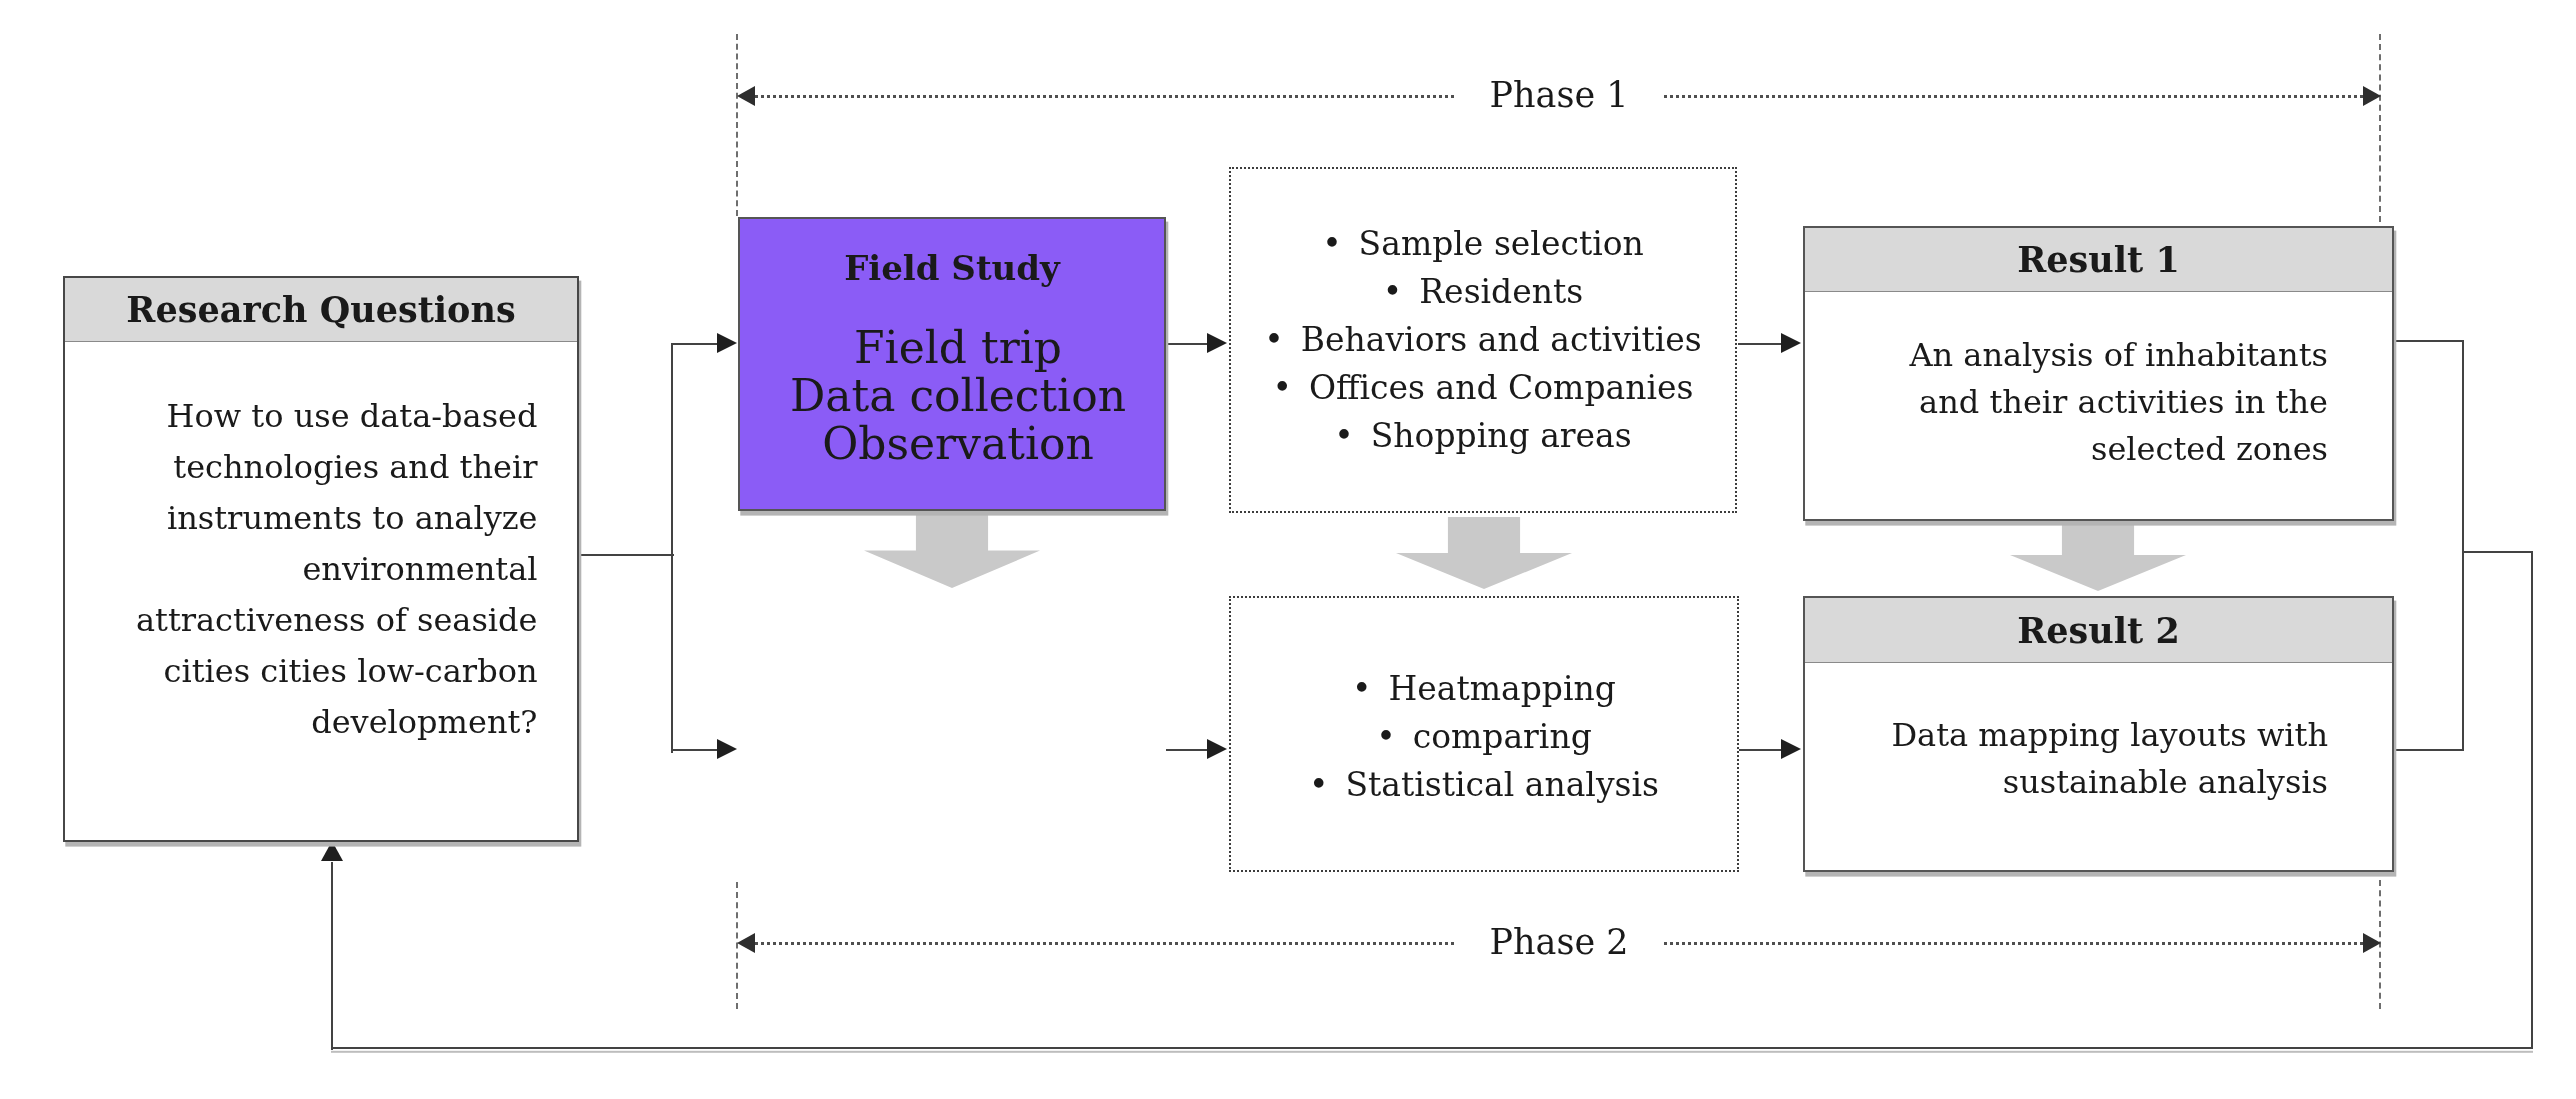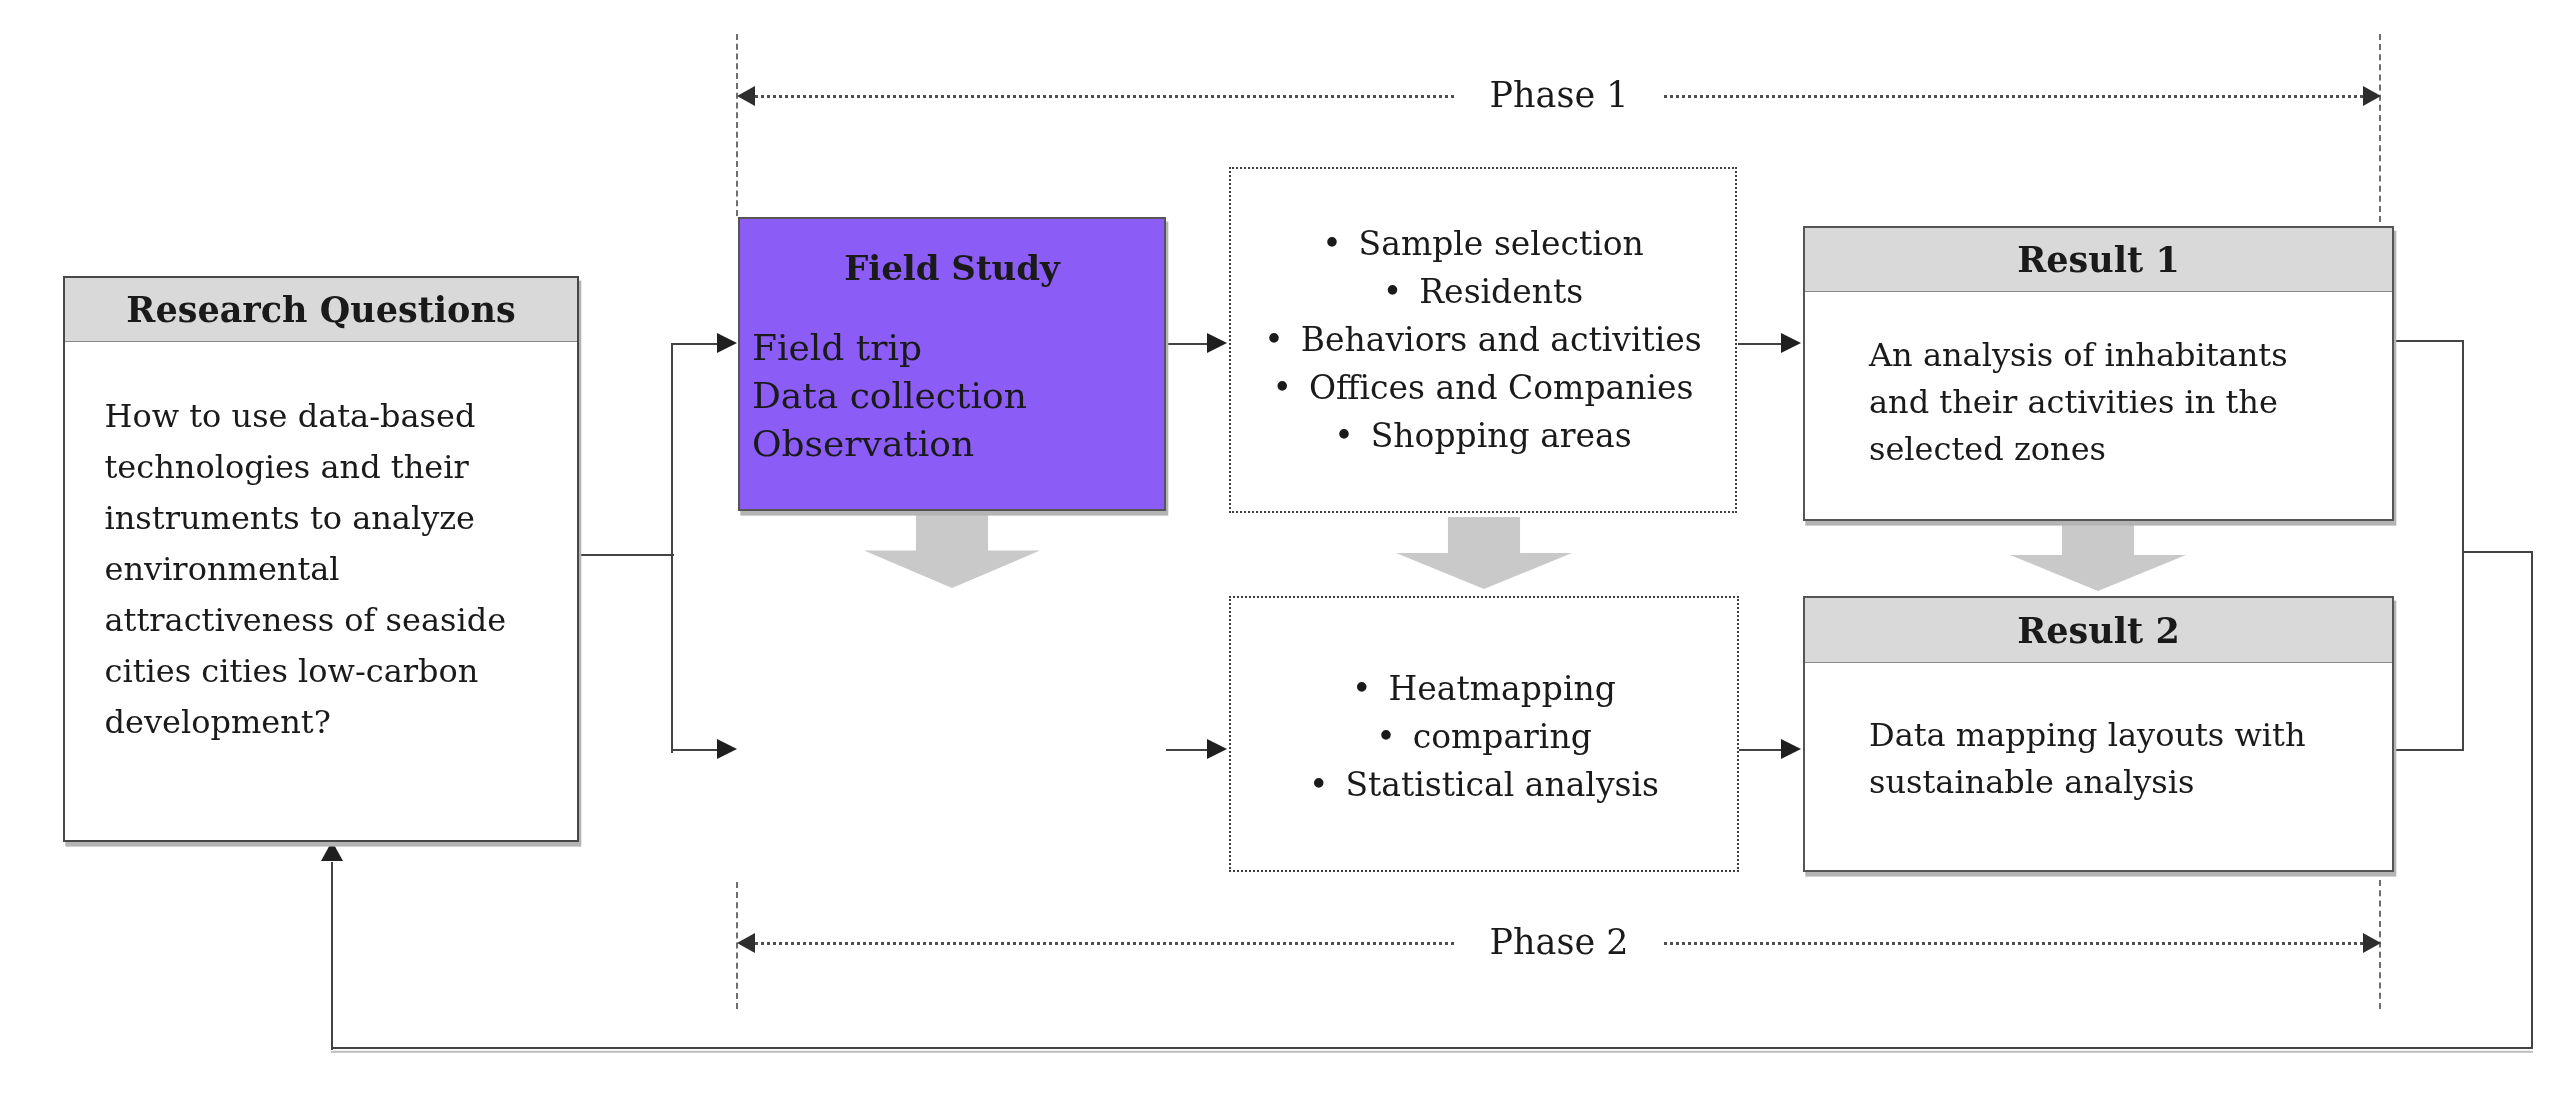--- a/index.html
+++ b/index.html
@@ -28,23 +28,23 @@
   .ah-up{position:absolute;width:0;height:0;border-left:11.5px solid transparent;border-right:11.5px solid transparent;border-bottom:20.7px solid #1f1f1f;}
   
   .chevron{position:absolute;width:176px;height:75px;background:#c9c9c9;
     clip-path:polygon(29.5% 0,70.5% 0,70.5% 50%,100% 50%,50% 100%,0 50%,29.5% 50%);}
   
   .box{position:absolute;box-sizing:border-box;background:#ffffff;border:2.3px solid #555555;box-shadow:2.3px 4.6px 0 #b4b4b4;}
   .box.process{background:#8b5cf6;}
   .box.dotted{border:2.3px dotted #3d3d3d;background:#ffffff;box-shadow:none;}
   .box-header{box-sizing:border-box;width:100%;background:#d9d9d9;border-bottom:1.5px solid #8a8a8a;
     display:flex;align-items:center;justify-content:center;font-weight:bold;font-size:35px;}
-  .body-text{margin:0 auto;text-align:left;font-size:32px;line-height:51px;}
+  .body-text{margin:0 auto;text-align:right;font-size:32px;line-height:51px;}
   .title-line{text-align:center;font-weight:bold;font-size:34px;line-height:43px;}
-  .item-lines{font-size:36px;line-height:48px;margin-left:12px;}
+  .item-lines{text-align:center;font-size:44px;line-height:48px;margin-left:12px;}
   .bullets{text-align:center;font-size:33px;line-height:48px;}
   .bullet-line::before{content:"•";margin-right:17px;}
 </style>
 </head>
 <body>
 
 <div id="stage">
 
   <div class="dash-v" style="left:736px;top:34px;height:182px;"></div>
   <div class="dash-v" style="left:736px;top:882px;height:127px;"></div>

